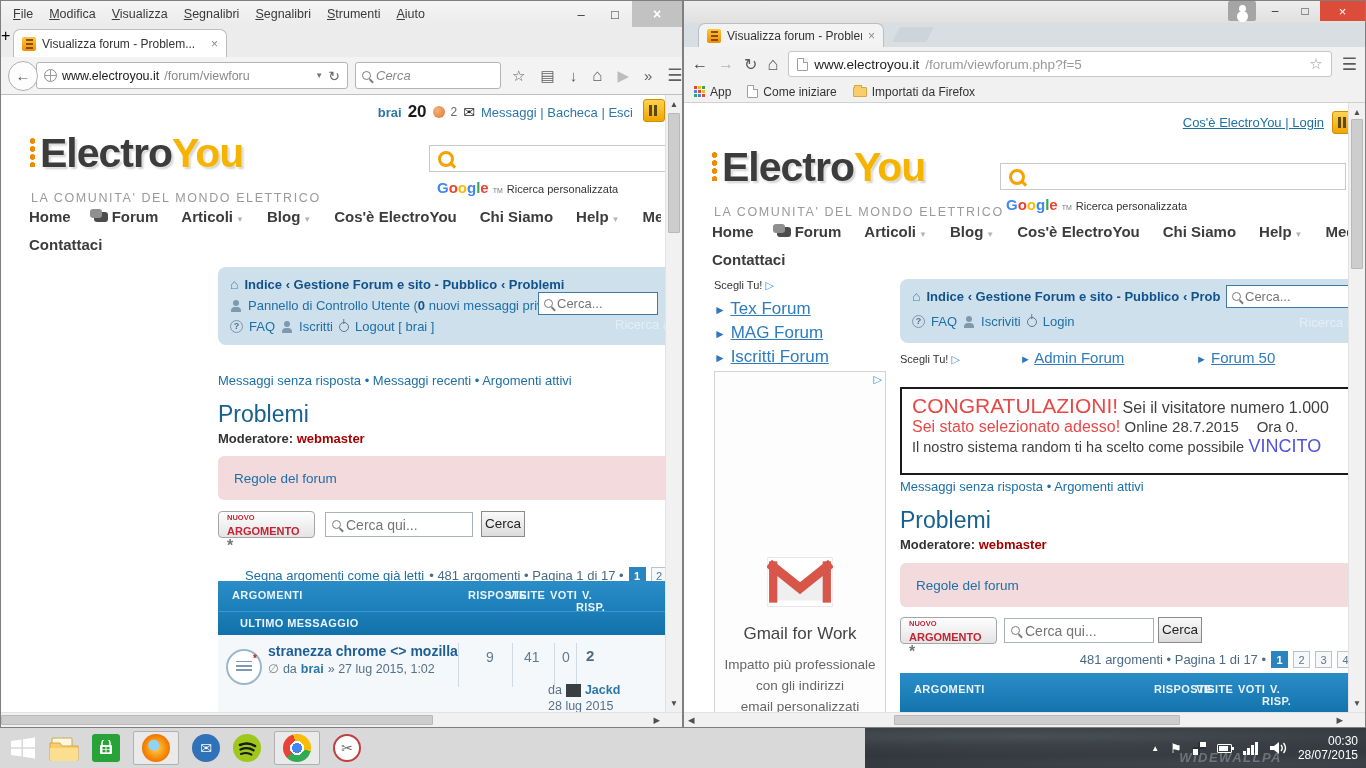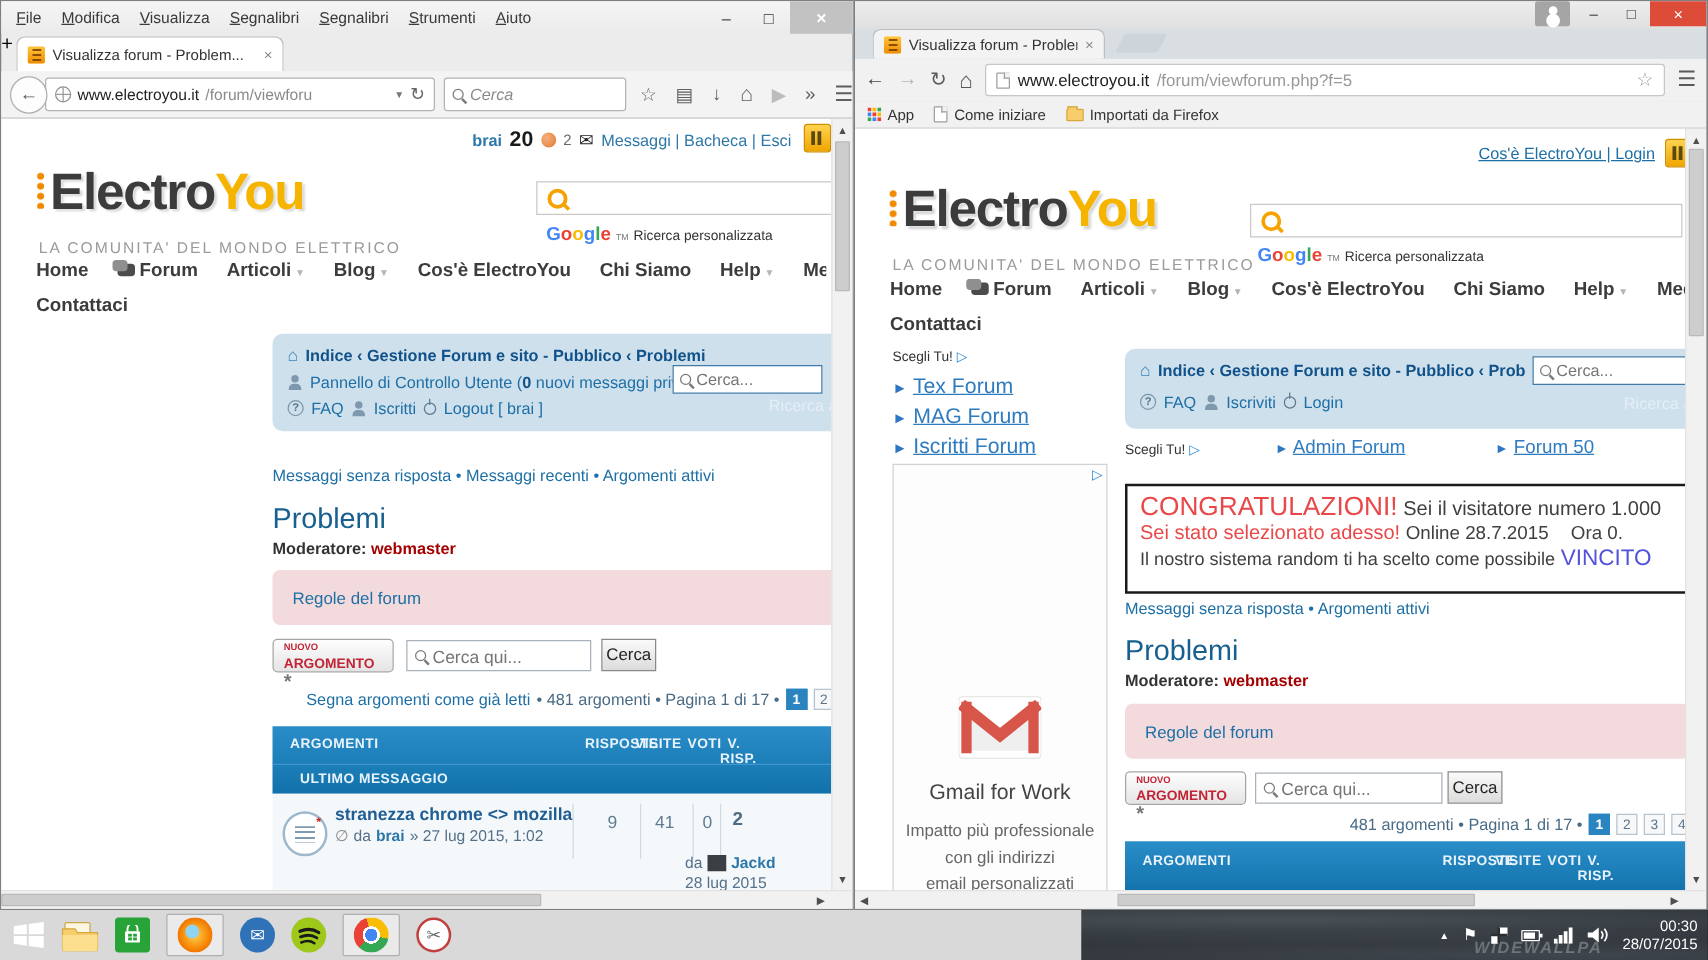--- a/index.html
+++ b/index.html
@@ -257,21 +257,21 @@
       <span class="s">NUOVO</span>
       <span class="b">ARGOMENTO</span>
       <span class="st">*</span>
     </div>
     <div class="srchin" style="left:324px;top:417px;width:148px">
       <span class="mag"></span>
       <input placeholder="Cerca qui..." style="">
     </div>
     <span class="gbtn" style="left:480px;top:416px">Cerca</span>
 
-    <div class="abs pgline" style="left:244px;top:456px">
+    <div class="abs pgline" style="left:244px;top:472px">
       <span style="color:#1d6fa5">Segna argomenti come già letti</span>
       <span> • 481 argomenti • Pagina 1 di 17 • </span>
       <span class="pbox on">1</span>
       <span class="pbox">2</span>
     </div>
 
     <div class="thead" style="left:217px;top:486px;width:449px;height:54px">
       <span style="left:14px;top:8px">ARGOMENTI</span>
       <span style="left:250px;top:8px">RISPOSTE</span>
       <span style="left:290px;top:8px">VISITE</span>

